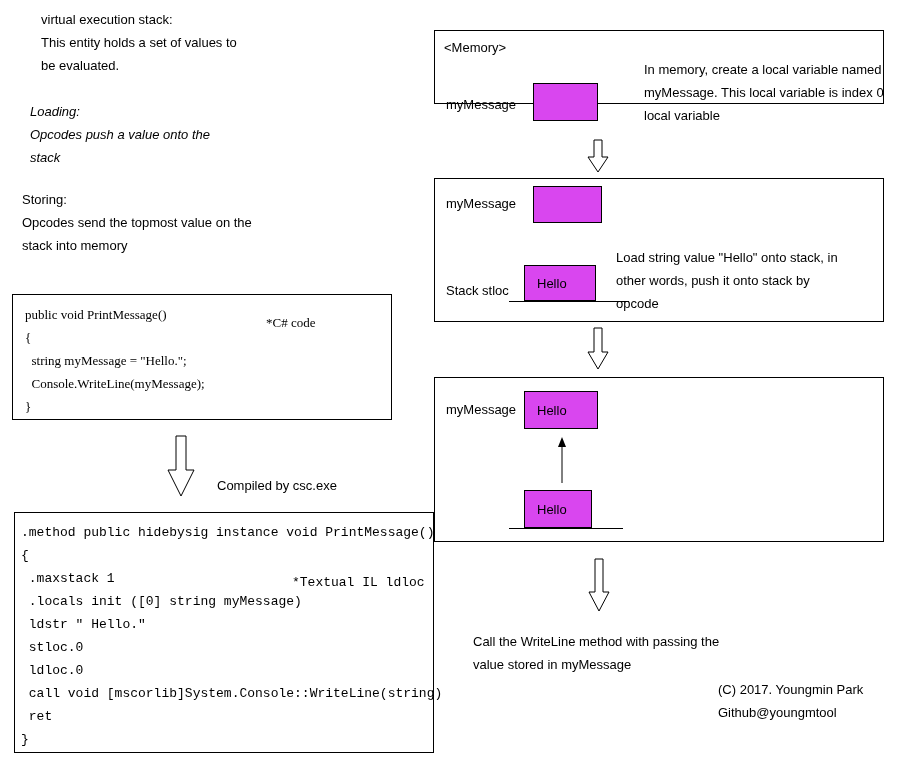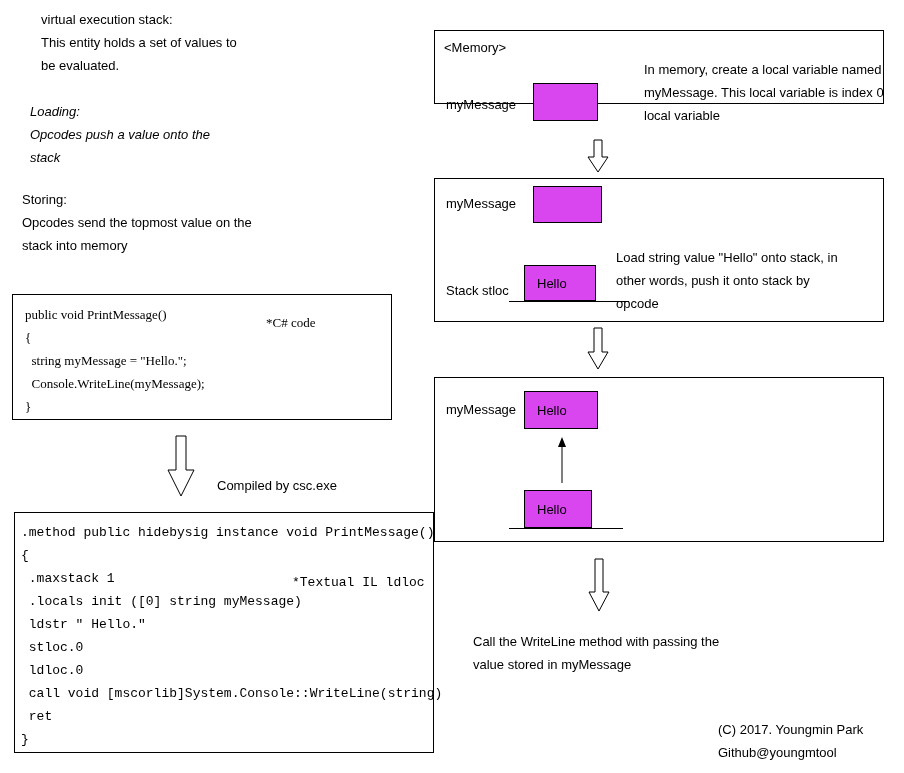--- a/index.html
+++ b/index.html
@@ -130,16 +130,16 @@
 
   <div class="abs" style="left:588px; top:558px;">
     <svg width="22" height="54" viewBox="0 0 22 54">
       <polygon points="7,1 15,1 15,34 21,34 11,53 1,34 7,34" fill="#ffffff" stroke="#000000" stroke-width="1"></polygon>
     </svg>
   </div>
 
   <div class="abs pre" style="left:473px; top:630px;">Call the WriteLine method with passing the
 value stored in myMessage</div>
 
-  <div class="abs pre" style="left:718px; top:718px;">(C) 2017. Youngmin Park
+  <div class="abs pre" style="left:718px; top:678px;">(C) 2017. Youngmin Park
 Github@youngmtool</div>
 
 </div>
 
 </body></html>

